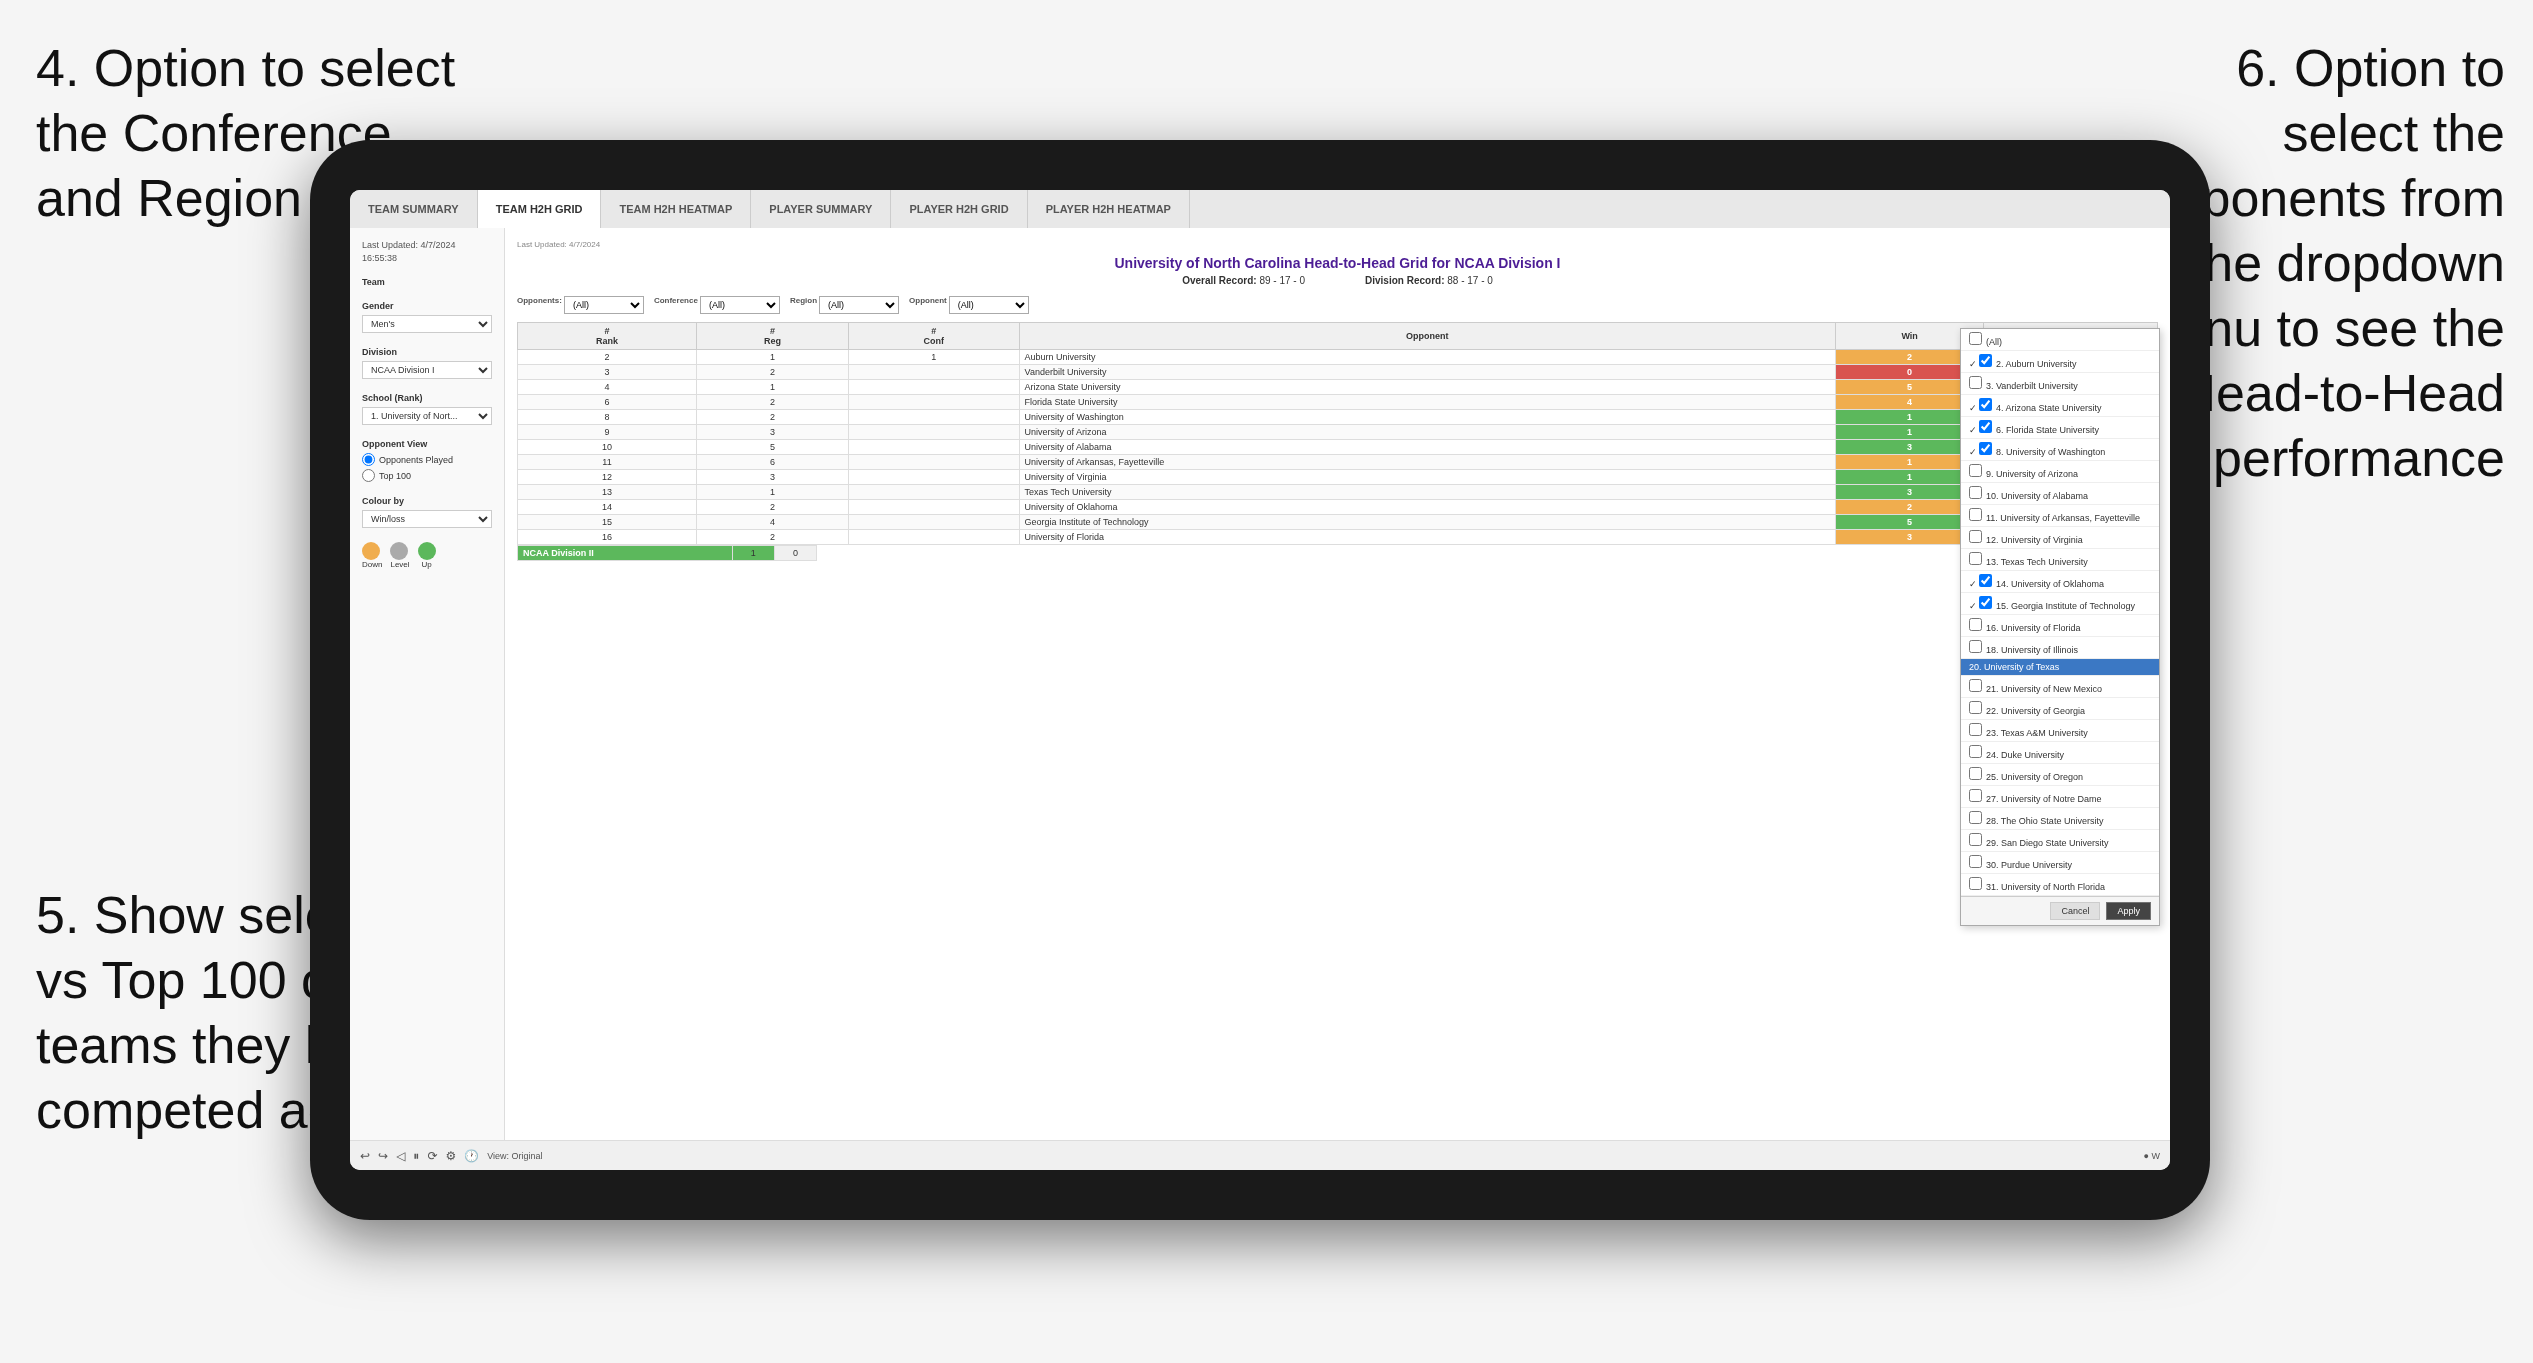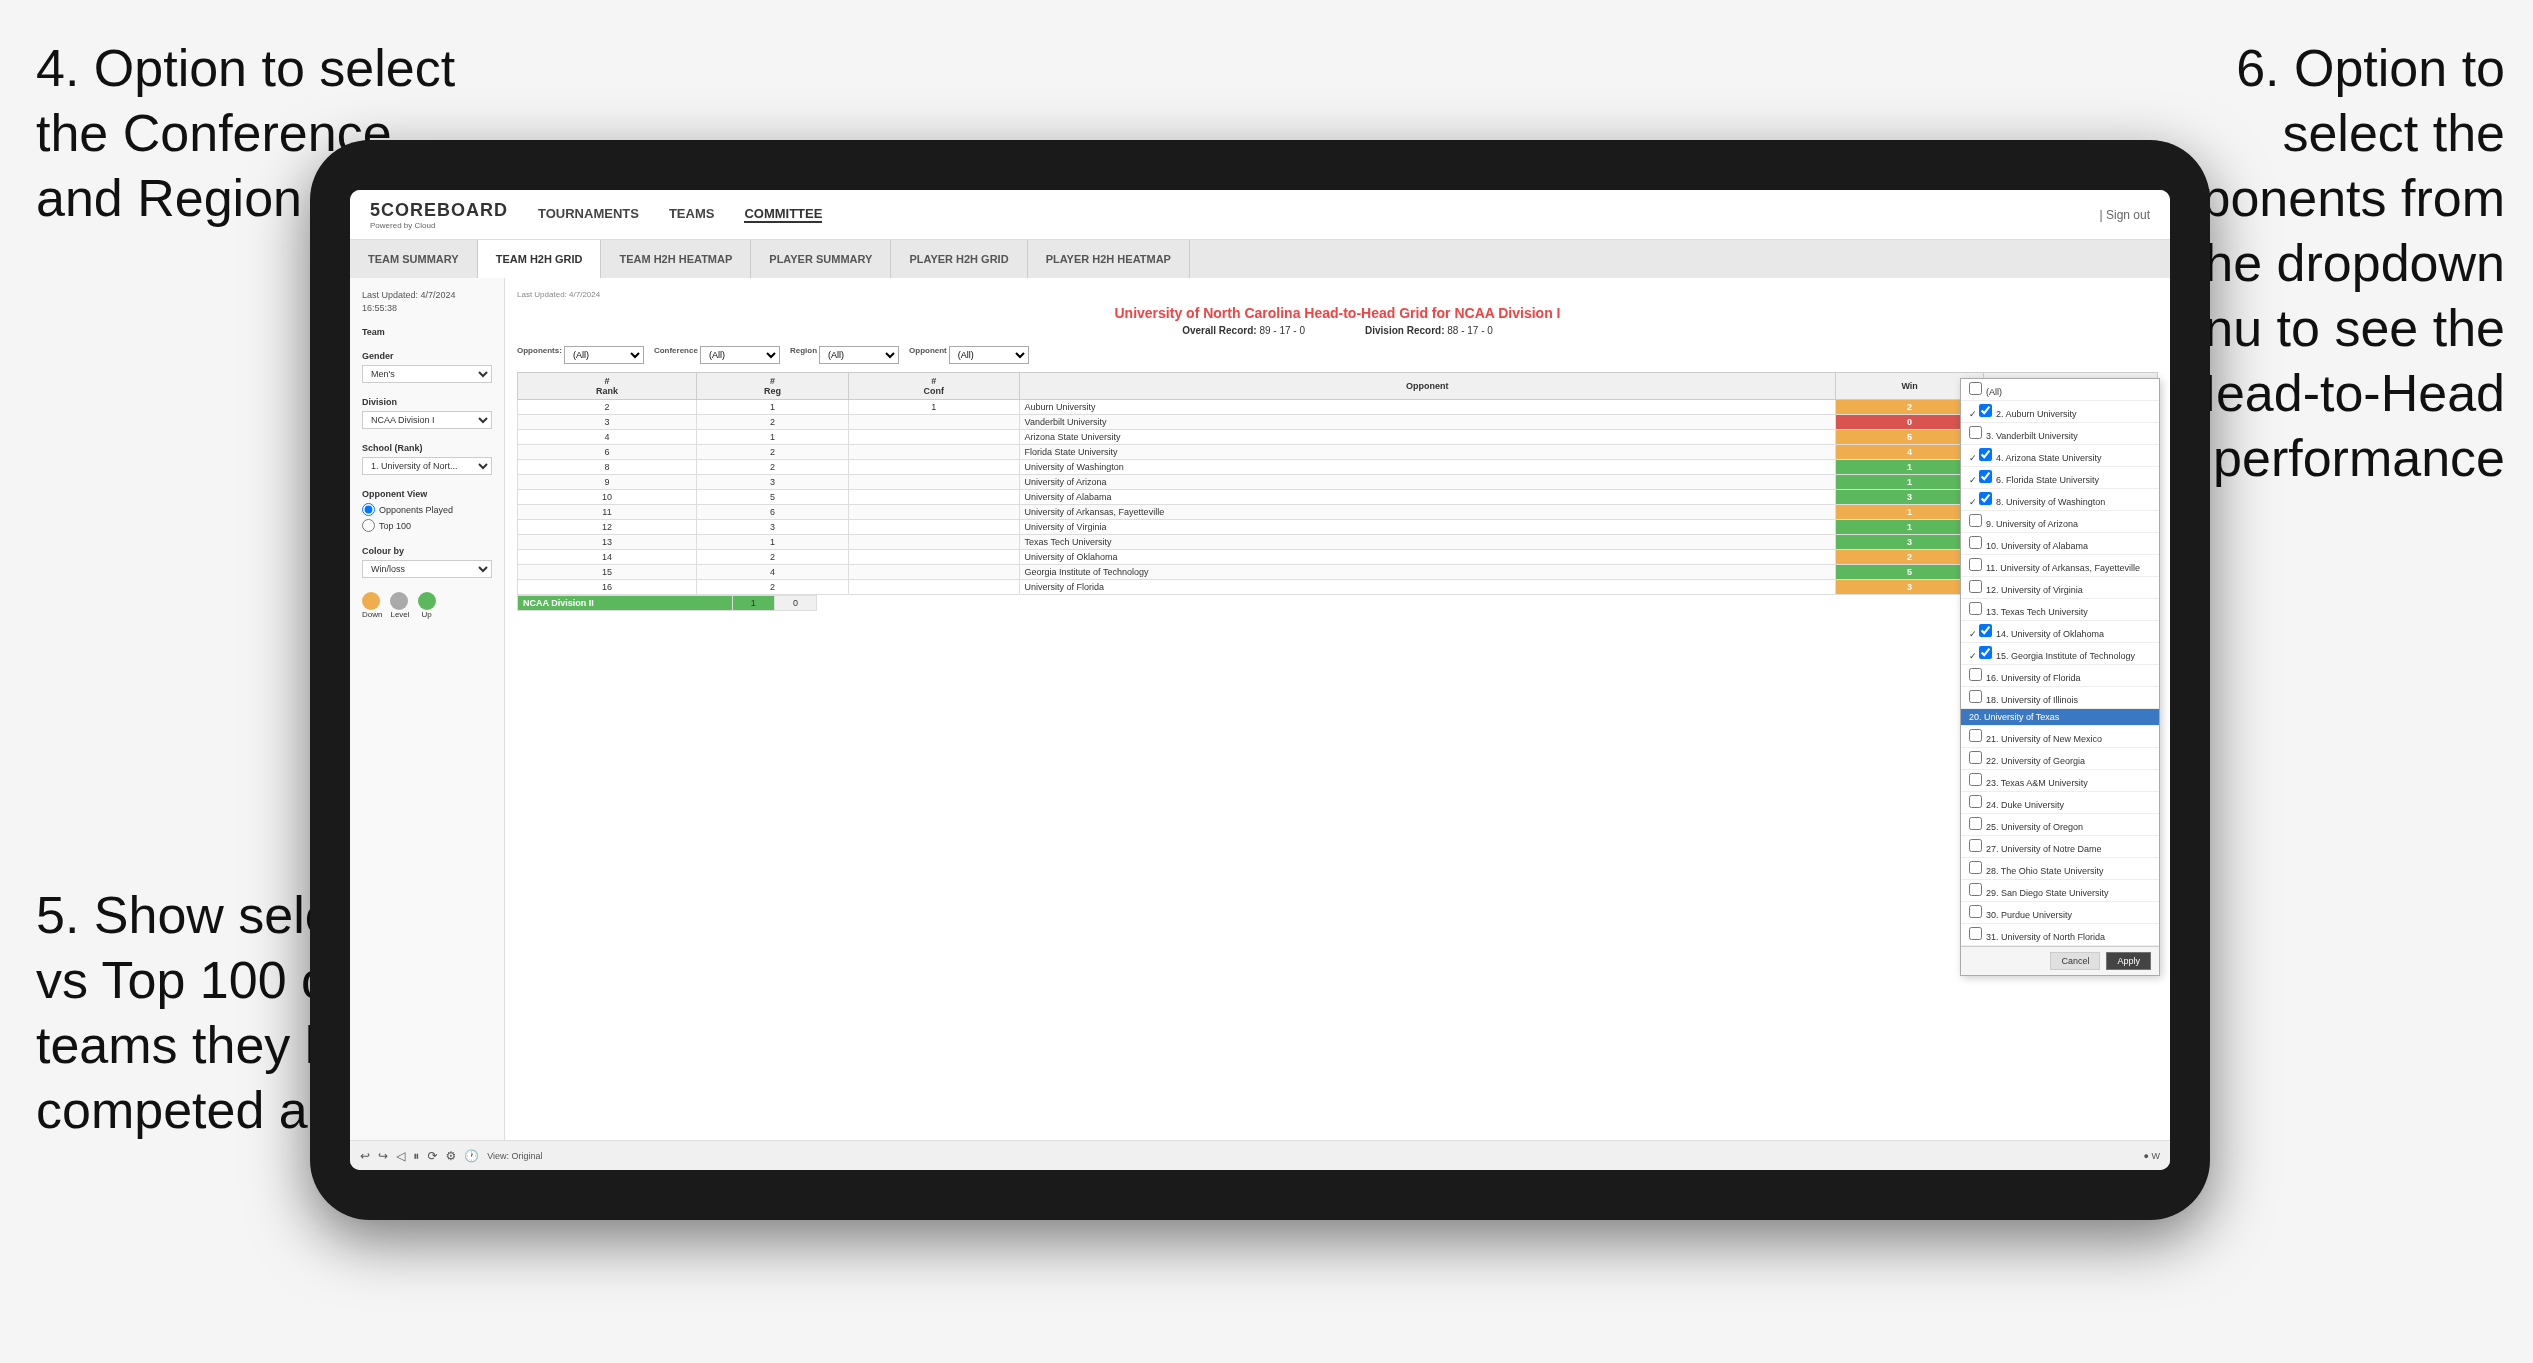--- a/index.html
+++ b/index.html
@@ -224,21 +224,21 @@
     .update-text {
       font-size: 8px;
       color: #888;
       margin-bottom: 6px;
     }
 
     .report-title {
       font-size: 14px;
       font-weight: 700;
       text-align: center;
-      color: #ef4444;
+      color: #4c1d95;
       margin-bottom: 4px;
     }
 
     .record-row {
       display: flex;
       justify-content: center;
       gap: 60px;
       font-size: 10px;
       color: #333;
       margin-bottom: 10px;
@@ -408,34 +408,20 @@
   <line x1="2070" y1="300" x2="1620" y2="430" stroke="#e83060" stroke-width="5"></line>
   <polygon points="1628,418 1610,440 1638,432" fill="#e83060"></polygon>
 
   <line x1="400" y1="760" x2="620" y2="750" stroke="#e83060" stroke-width="5"></line>
   <polygon points="608,738 630,750 608,762" fill="#e83060"></polygon>
 </svg>
 
 <div class="tablet">
   <div class="tablet-screen">
 
-    <div class="nav-bar">
-      <div class="logo-area">
-        <div>
-          <span class="logo-text">5COREBOARD</span>
-          <span class="logo-sub">Powered by Cloud</span>
-        </div>
-      </div>
-      <div class="nav-items">
-        <span class="nav-item">TOURNAMENTS</span>
-        <span class="nav-item">TEAMS</span>
-        <span class="nav-item active">COMMITTEE</span>
-      </div>
-      <div class="nav-right">| Sign out</div>
-    </div>
 
     <div class="sub-nav">
       <div class="sub-nav-item">TEAM SUMMARY</div>
       <div class="sub-nav-item active">TEAM H2H GRID</div>
       <div class="sub-nav-item">TEAM H2H HEATMAP</div>
       <div class="sub-nav-item">PLAYER SUMMARY</div>
       <div class="sub-nav-item">PLAYER H2H GRID</div>
       <div class="sub-nav-item">PLAYER H2H HEATMAP</div>
     </div>
 

